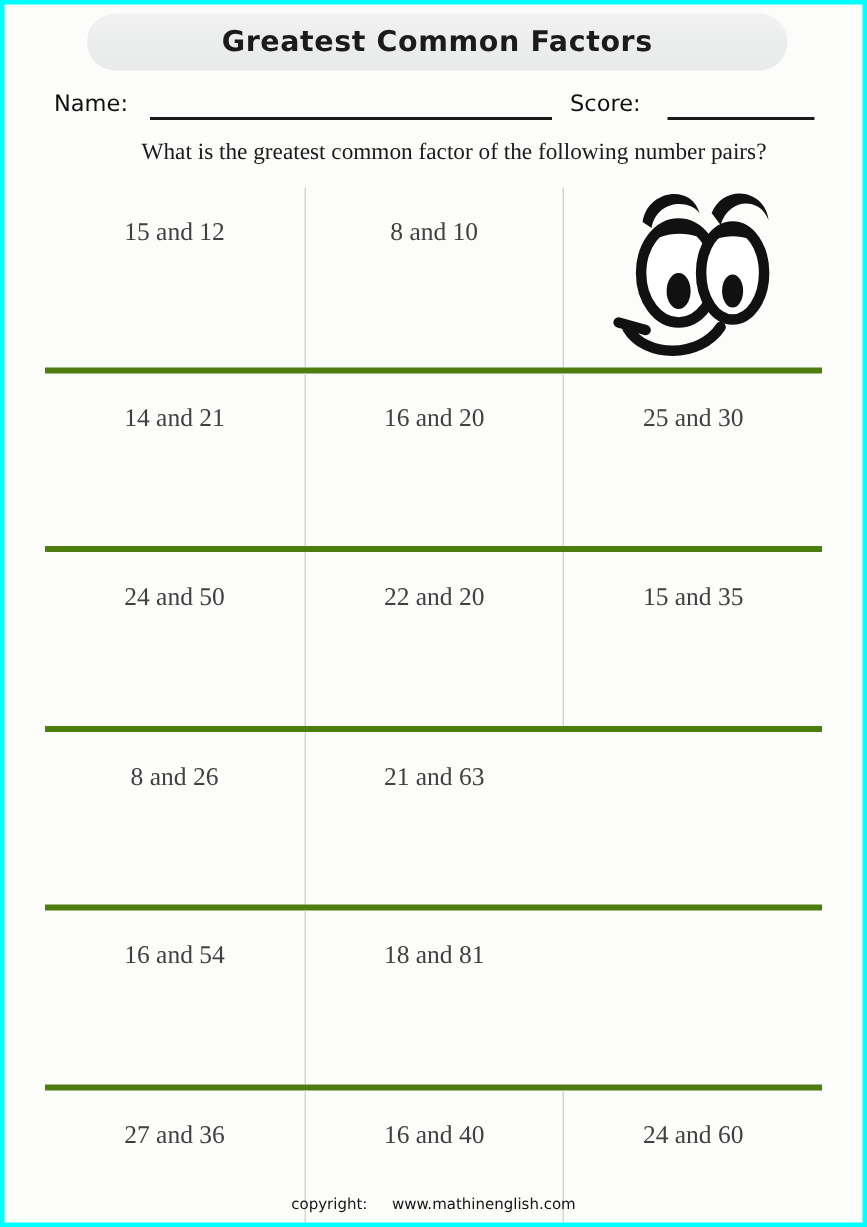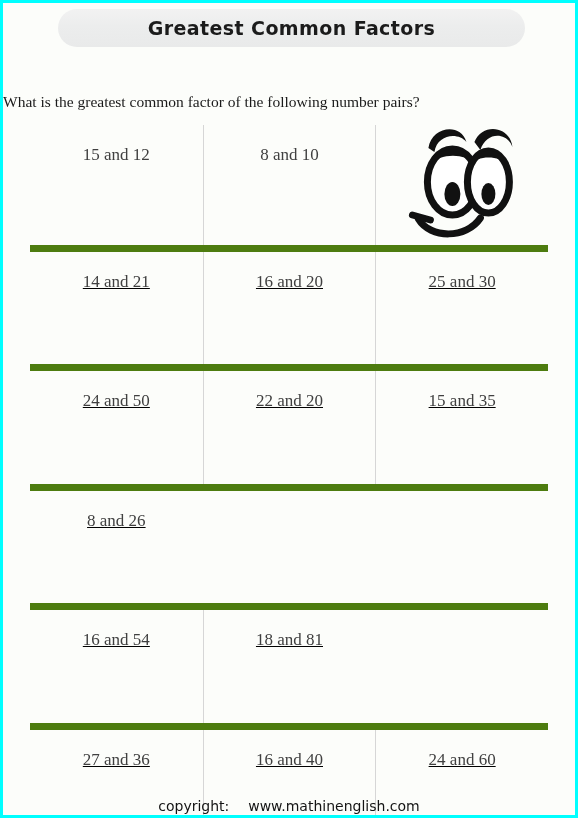--- a/index.html
+++ b/index.html
@@ -71,42 +71,41 @@
   #name-rule  { left: 97px; width: 268px; }
   #score-label{ left: 377px; }
   #score-rule { left: 442px; width: 98px; }
 
   
   .instruction {
     position: absolute;
     left: 0;
     top: 90px;
     width: 508px;
-    text-align: left;
+    text-align: right;
     font-family: "Liberation Serif", "DejaVu Serif", serif;
     font-size: 15.5px;
     color: #1a1a1a;
   }
 
   
   .grid {
     position: absolute;
     left: 27px;
     top: 122px;
     width: 518px;
     height: 668px;
   }
   .grid-row {
     position: relative;
     height: 119.5px;
     box-sizing: border-box;
   }
   .grid-row + .grid-row {
-    border-top: 7px solid #4d7c0f;
-    text-decoration: underline;
+    border-top: 4px solid #4d7c0f;
   }
   .cells {
     display: flex;
     height: 100%;
   }
   .cell {
     box-sizing: border-box;
     flex: 0 0 33.3333%;
     padding-top: 20px;
     text-align: center;
@@ -129,34 +128,40 @@
   }
 
   
   .footer {
     position: absolute;
     left: 0;
     top: 795px;
     width: 572px;
     text-align: center;
     font-family: "DejaVu Sans", sans-serif;
-    font-size: 14px;
+    font-size: 10px;
     color: #141414;
   }
   .footer .sep { display: inline-block; width: 10px; }
 </style>
 </head>
 <body>
 
 <div class="page">
 
   <div class="title-pill">
     <span class="title-text">Greatest Common Factors</span>
   </div>
 
+  <div class="namescore">
+    <span class="ns-label" id="name-label">Name:</span>
+    <span class="ns-rule" id="name-rule"></span>
+    <span class="ns-label" id="score-label">Score:</span>
+    <span class="ns-rule" id="score-rule"></span>
+  </div>
 
   <div class="instruction">What is the greatest common factor of the following number pairs?</div>
 
   <div class="grid">
 
     <div class="grid-row">
       <div class="cells">
         <div class="cell">15 and 12</div>
         <div class="cell">8 and 10</div>
         <div class="cell has-art">
@@ -196,20 +201,21 @@
       <div class="cells">
         <div class="cell">24 and 50</div>
         <div class="cell">22 and 20</div>
         <div class="cell">15 and 35</div>
       </div>
     </div>
 
     <div class="grid-row">
       <div class="cells">
         <div class="cell">8 and 26</div>
+        <div class="cell">21 and 63</div>
       </div>
     </div>
 
     <div class="grid-row">
       <div class="cells">
         <div class="cell">16 and 54</div>
         <div class="cell">18 and 81</div>
       </div>
     </div>
 

